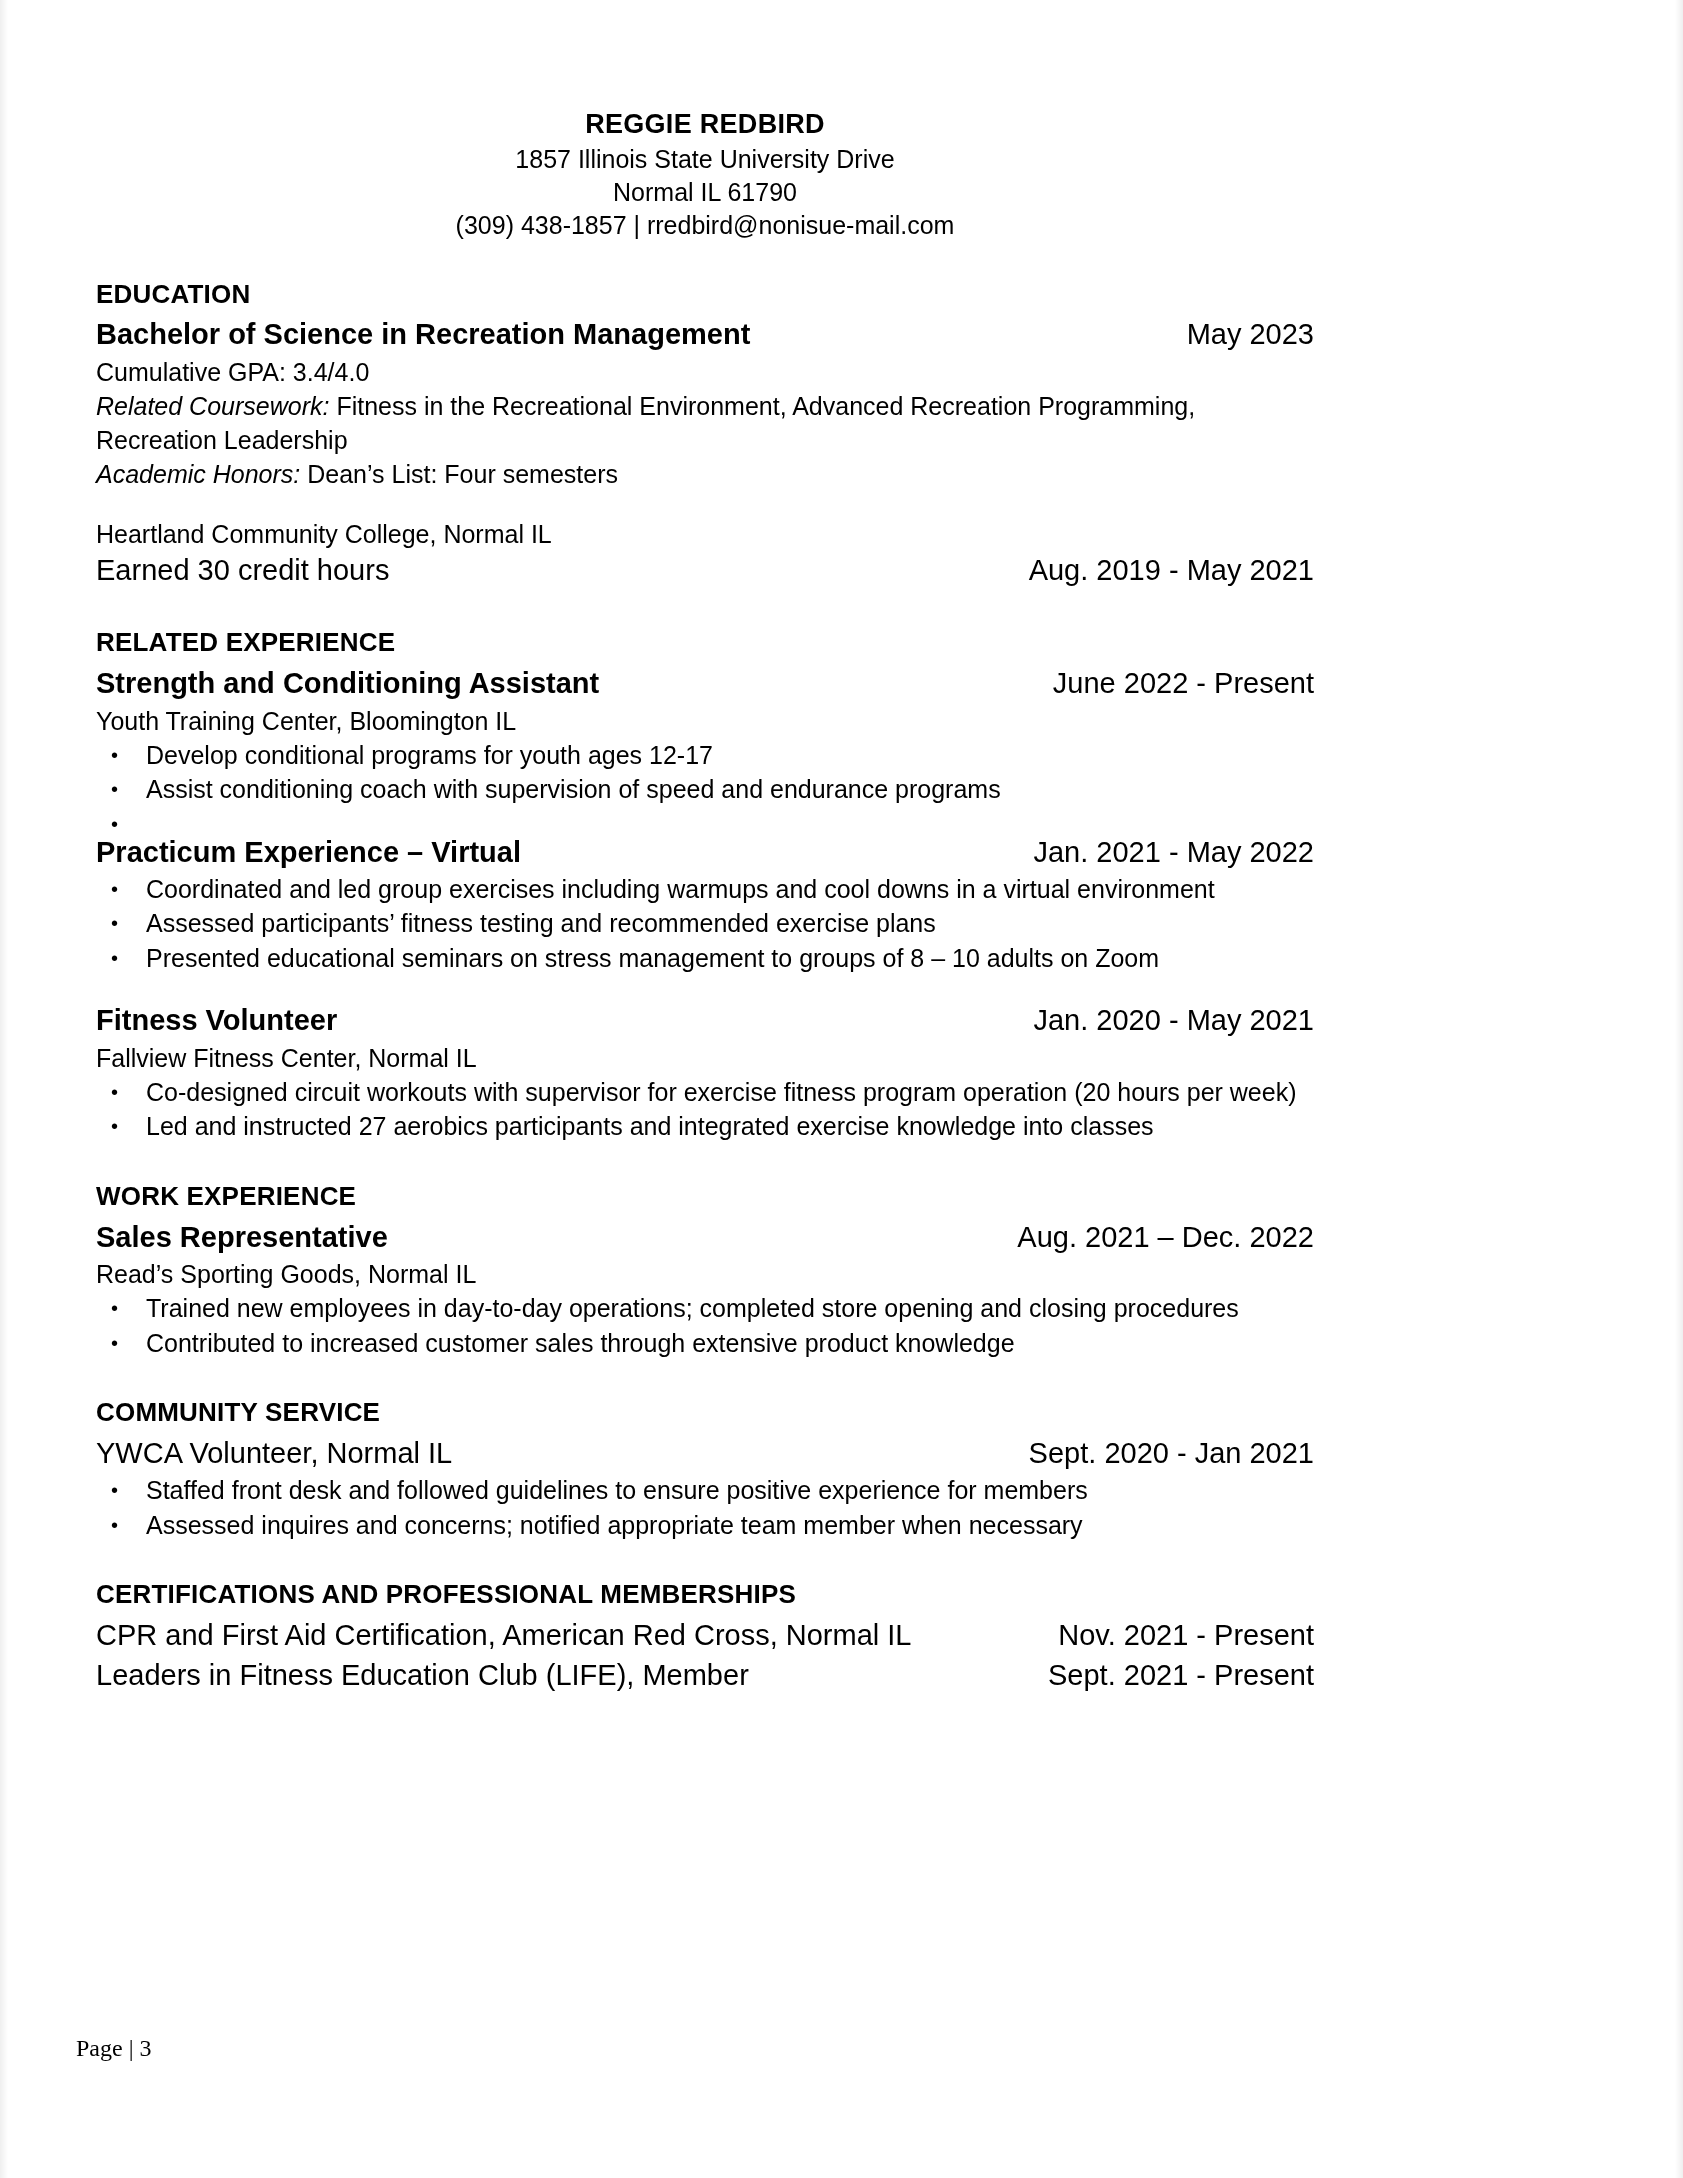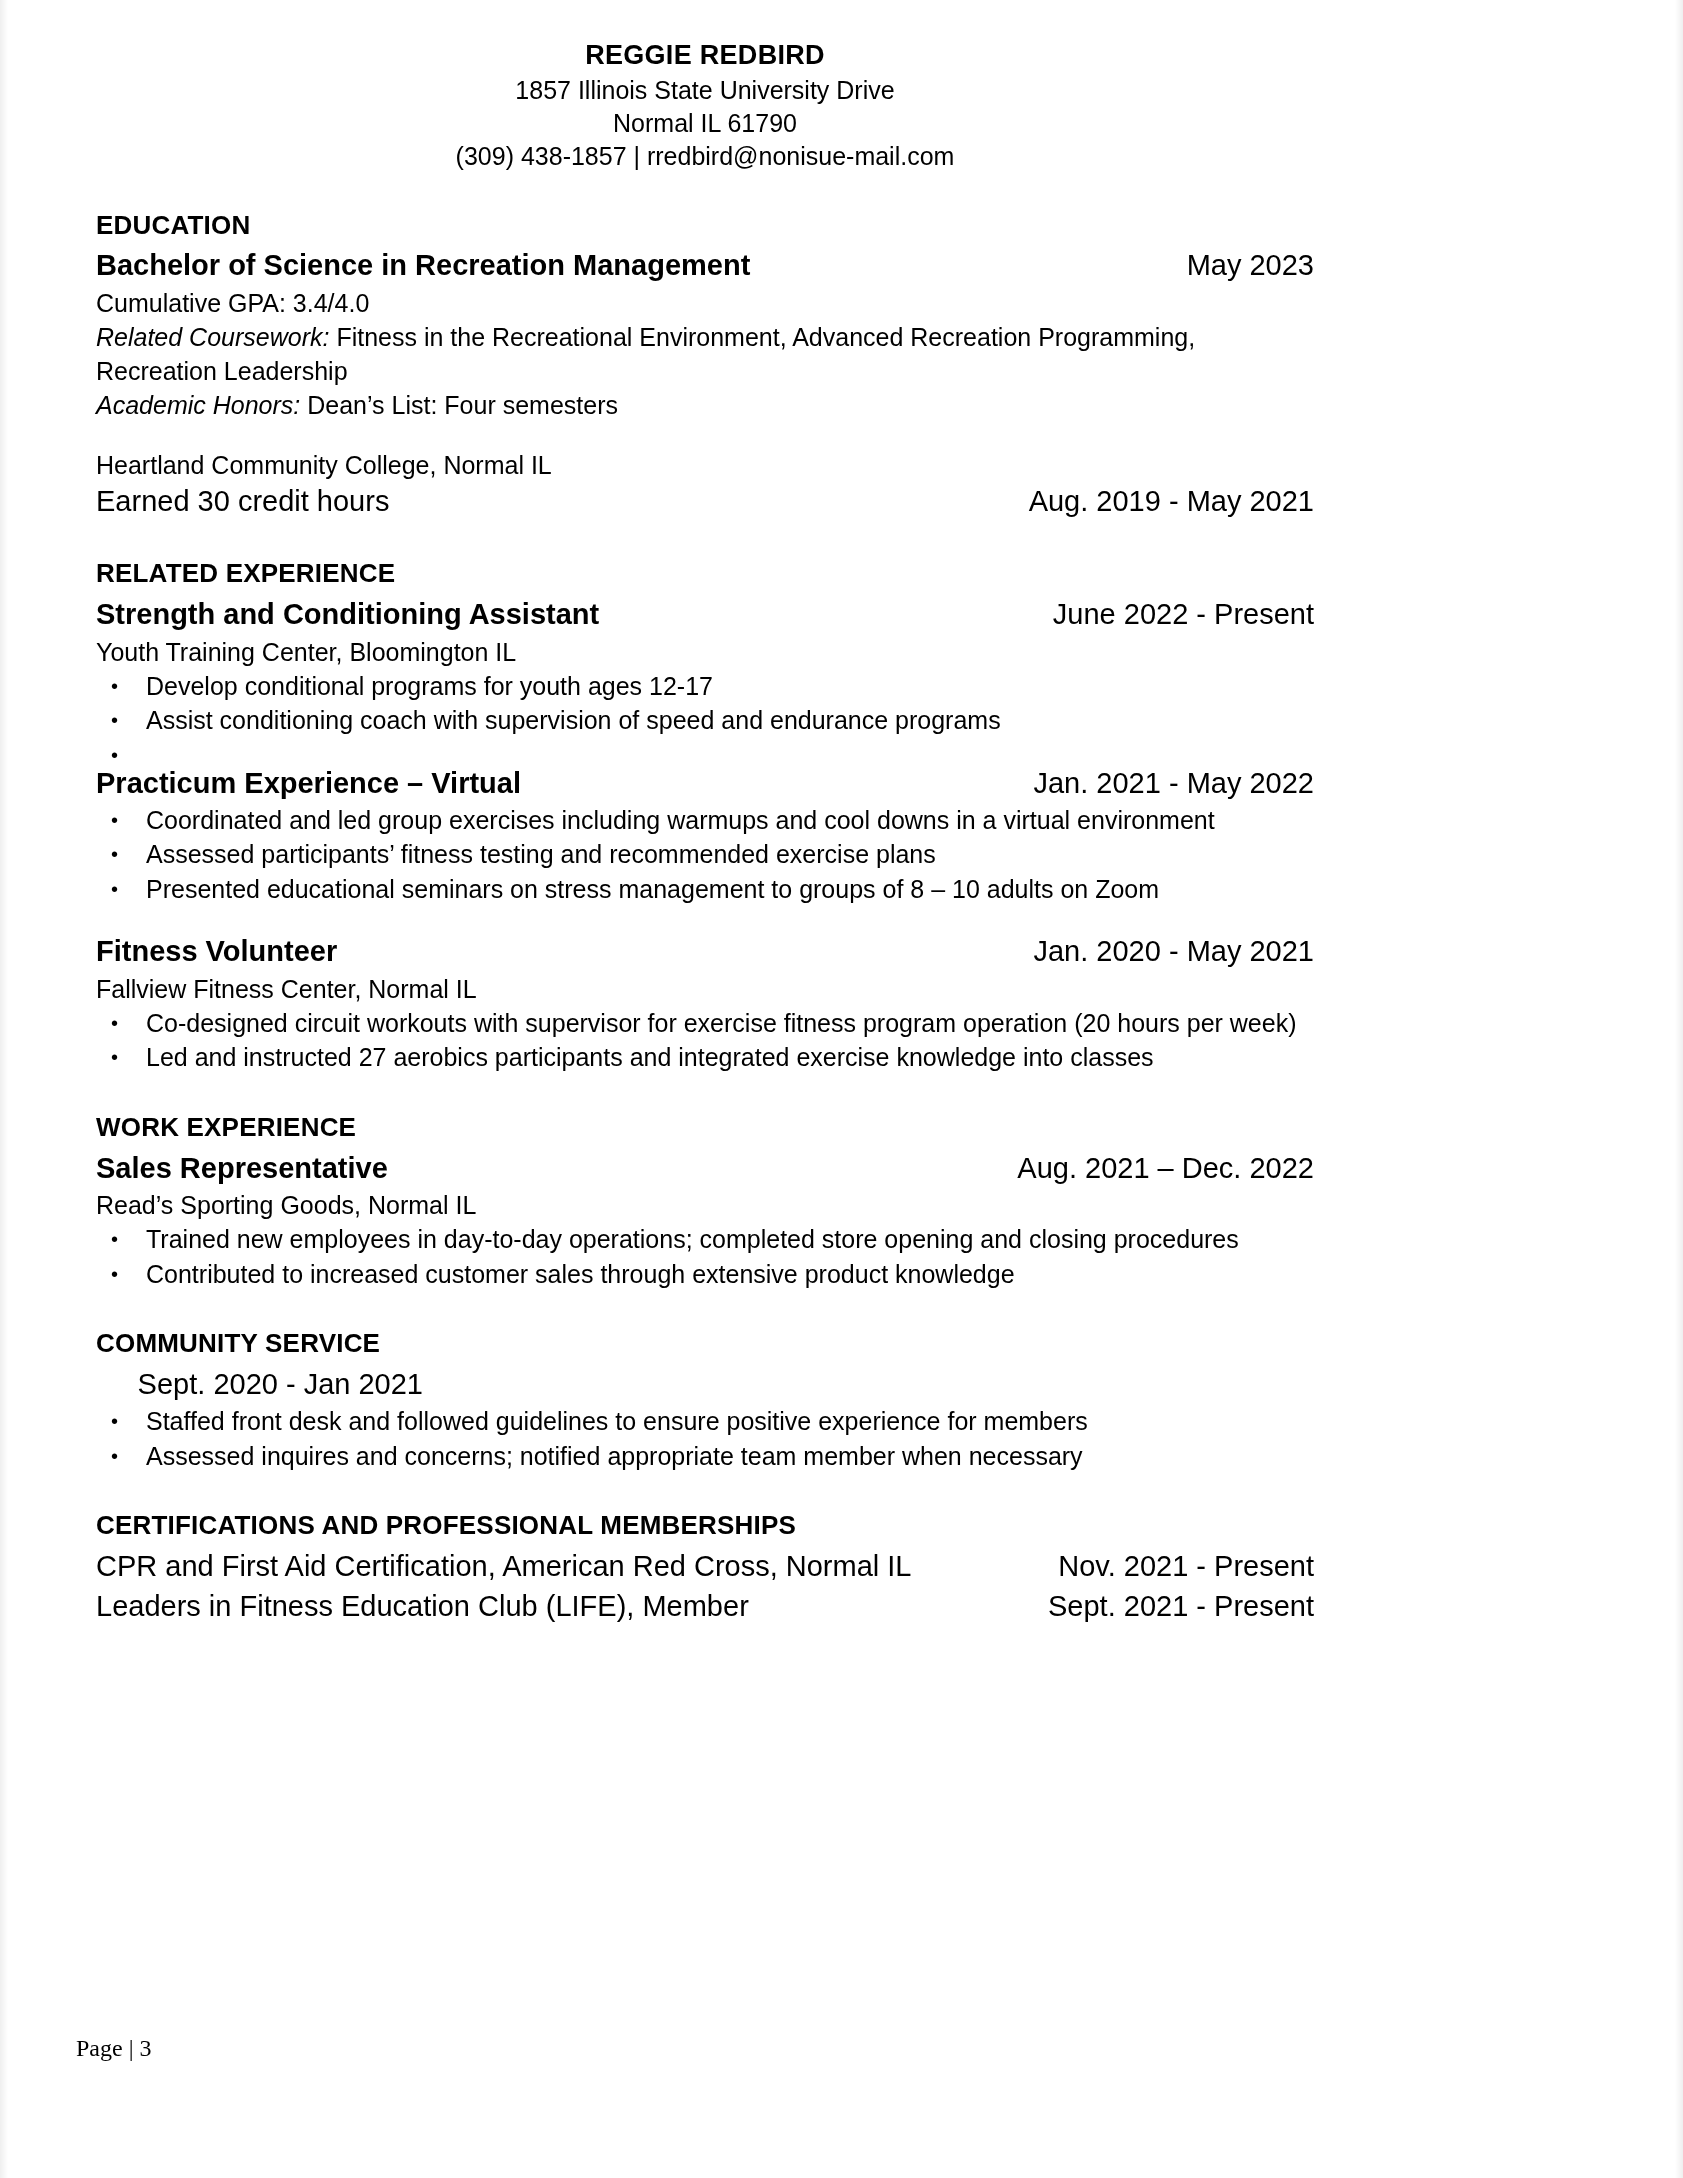--- a/index.html
+++ b/index.html
@@ -31,21 +31,21 @@
   .content {
     position: absolute;
     left: 96px;
     top: 0;
     width: 1218px;
   }
 
   
   .resume-header {
     text-align: center;
-    padding-top: 38px;
+    padding-top: 107px;
   }
   .cand-name {
     font-size: 27px;
     font-weight: bold;
     letter-spacing: 0.3px;
     line-height: 1.32;
   }
   .cand-line {
     font-size: 25px;
     font-weight: normal;
@@ -222,20 +222,21 @@
           <li><span class="dot">•</span><span>Contributed to increased customer sales through extensive product knowledge</span></li>
         </ul>
       </div>
     </div>
 
     <div class="section">
       <div class="section-title">COMMUNITY SERVICE</div>
 
       <div>
         <div class="row">
+          <div class="left">YWCA Volunteer, Normal IL</div>
           <div class="right datecol">Sept. 2020 - Jan 2021</div>
         </div>
         <ul class="bullets">
           <li><span class="dot">•</span><span>Staffed front desk and followed guidelines to ensure positive experience for members</span></li>
           <li><span class="dot">•</span><span>Assessed inquires and concerns; notified appropriate team member when necessary</span></li>
         </ul>
       </div>
     </div>
 
     <div class="section">

